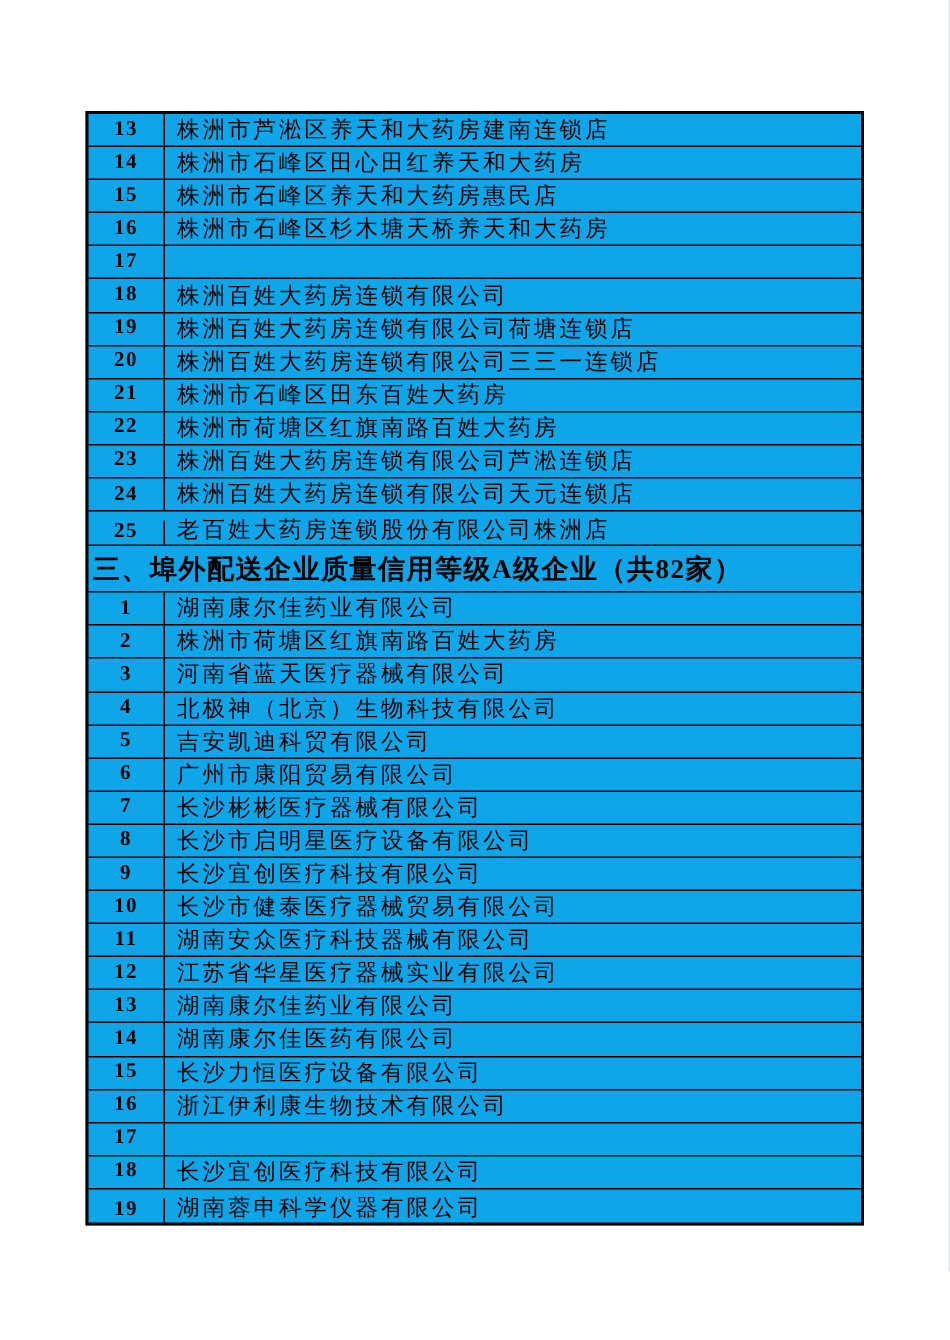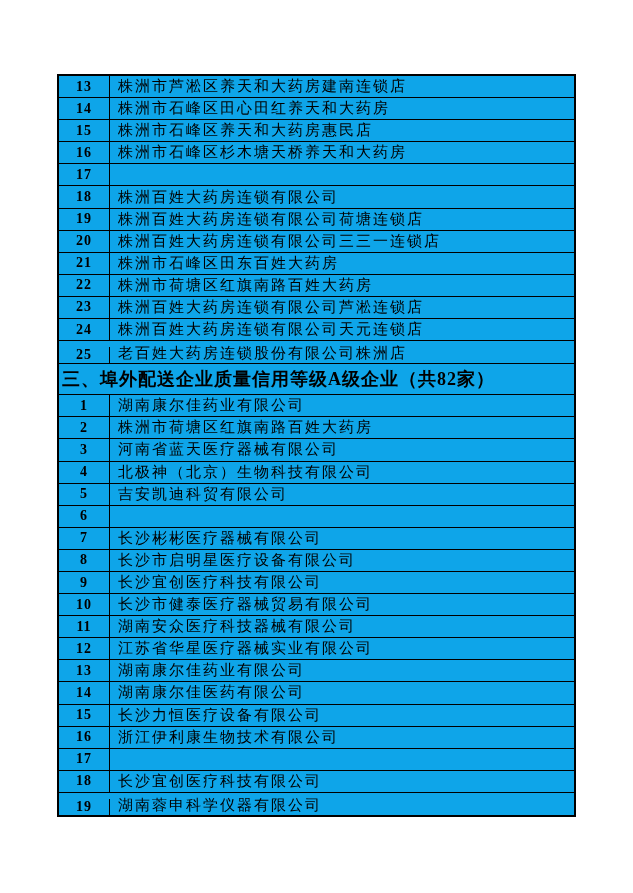--- a/index.html
+++ b/index.html
@@ -161,20 +161,21 @@
     <div class="name-cell">北极神（北京）生物科技有限公司</div>
   </div>
 
   <div class="t-row">
     <div class="num-cell">5</div>
     <div class="name-cell">吉安凯迪科贸有限公司</div>
   </div>
 
   <div class="t-row">
     <div class="num-cell">6</div>
+    <div class="name-cell">广州市康阳贸易有限公司</div>
   </div>
 
   <div class="t-row">
     <div class="num-cell">7</div>
     <div class="name-cell">长沙彬彬医疗器械有限公司</div>
   </div>
 
   <div class="t-row">
     <div class="num-cell">8</div>
     <div class="name-cell">长沙市启明星医疗设备有限公司</div>

